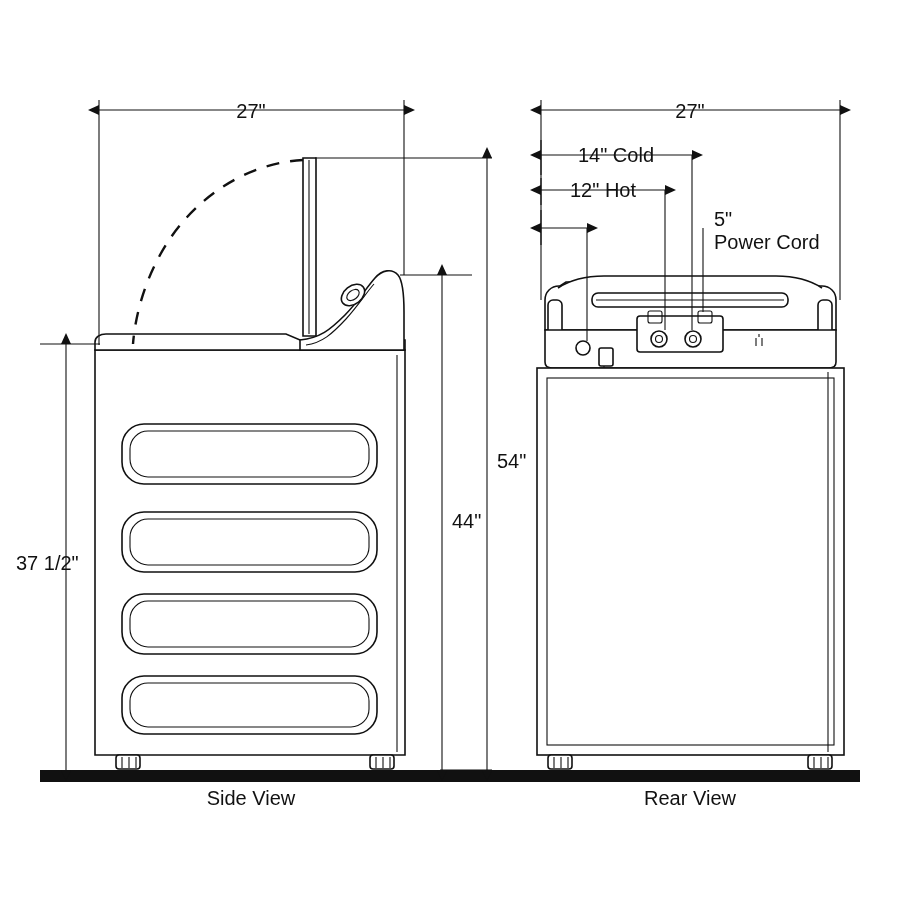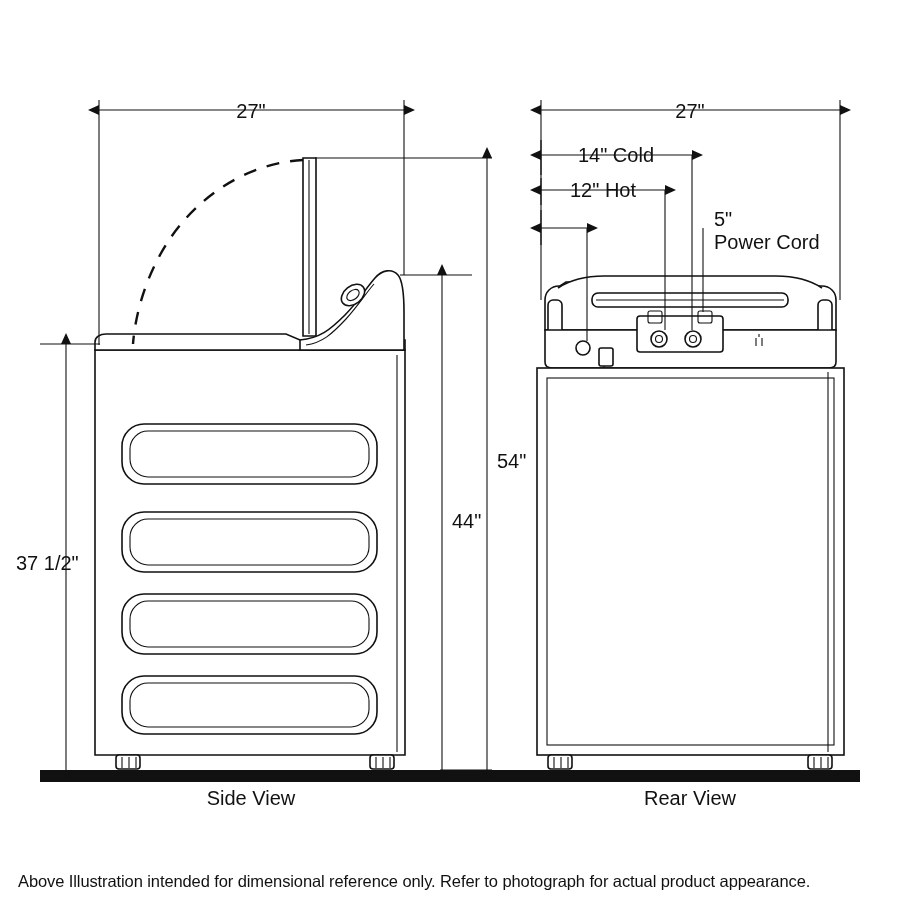--- a/index.html
+++ b/index.html
@@ -220,15 +220,14 @@
     <text class="dim-label" x="690" y="118" text-anchor="middle">27"</text>
     <text class="dim-label" x="616" y="162" text-anchor="middle">14" Cold</text>
     <text class="dim-label" x="603" y="197" text-anchor="middle">12" Hot</text>
     <text class="dim-label" x="714" y="226">5"</text>
     <text class="dim-label" x="714" y="249">Power Cord</text>
 
     <text class="view-label" x="251" y="805" text-anchor="middle">Side View</text>
     <text class="view-label" x="690" y="805" text-anchor="middle">Rear View</text>
   </svg>
 
-  <div class="footnote-text">Above Illustration intended for dimensional reference only. Refer to photograph for actual product appearance.</div>
 
 </div>
 
 </body></html>

